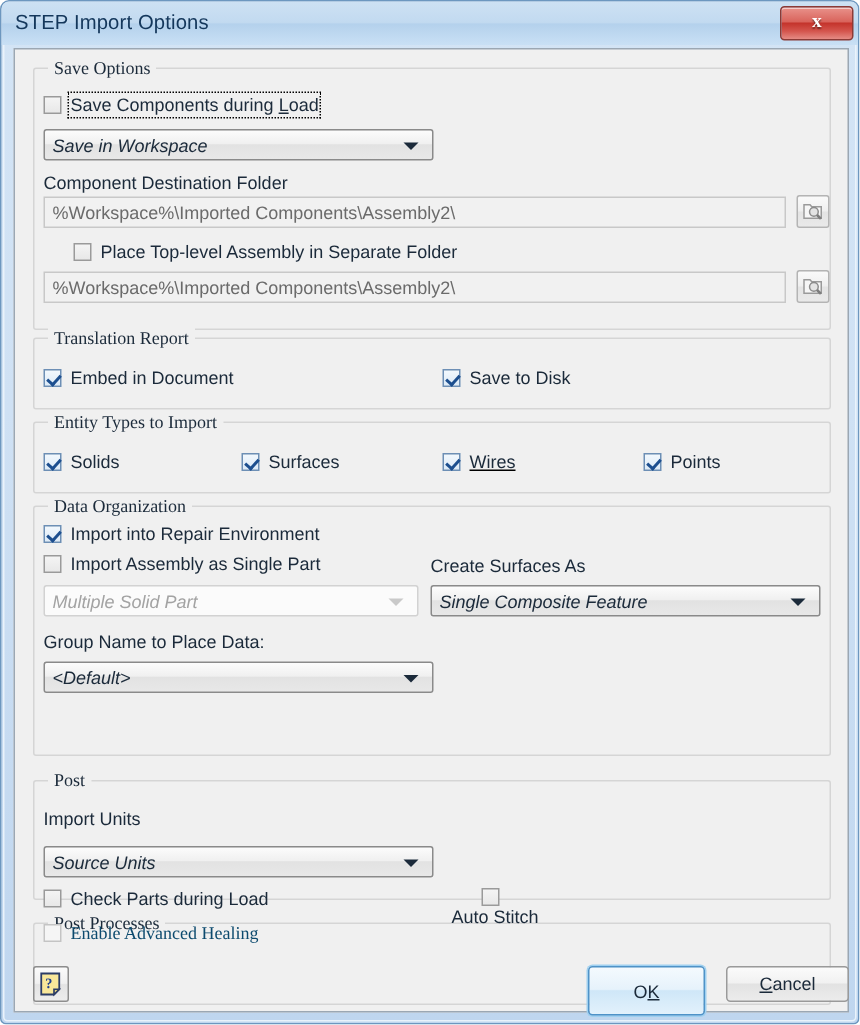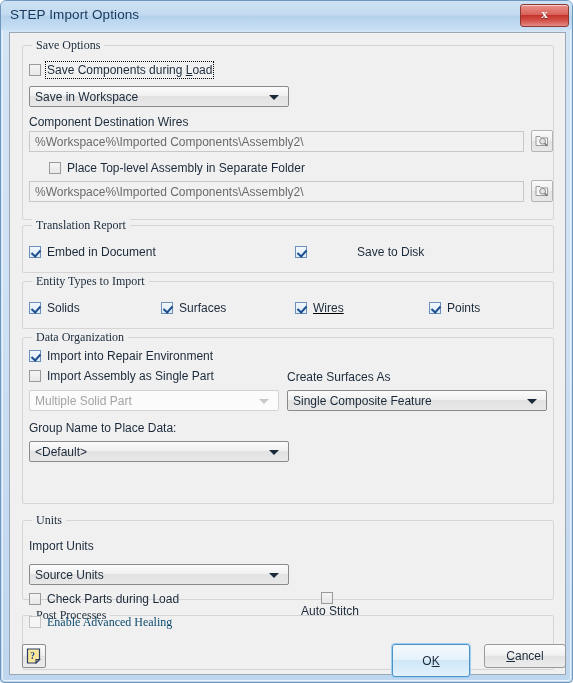--- a/index.html
+++ b/index.html
@@ -195,20 +195,21 @@
     border: 1px solid #8a8a8a;
     border-radius: 2px;
     background: linear-gradient(to bottom, #fcfcfc 0%, #f0f0f0 46%, #e2e2e2 50%, #e8e8e8 100%);
     font-size: 12px;
     color: #1b2a3a;
     display: flex;
     align-items: center;
     padding-left: 5px;
     white-space: nowrap;
     cursor: pointer;
+    font-style: italic;
   }
   .combo .arrow {
     position: absolute;
     right: 9px;
     top: 50%;
     margin-top: -2px;
     width: 0; height: 0;
     border-left: 5px solid transparent;
     border-right: 5px solid transparent;
     border-top: 5px solid #1b2a3a;
@@ -273,21 +274,21 @@
     <div class="checkbox focused" style="left:19px; top:30px;">
       <span class="box"></span>
       <span class="cb-label"><span>Save Components during </span><span class="accel">L</span><span>oad</span></span>
     </div>
 
     <div class="combo" style="left:19px; top:53px; width:260px; height:21px;">
       <span>Save in Workspace</span>
       <span class="arrow"></span>
     </div>
 
-    <div class="label" style="left:19px; top:82px;">Component Destination Wires</div>
+    <div class="label" style="left:19px; top:82px;">Component Destination Folder</div>
 
     <div class="textfield" style="left:19px; top:98px; width:495px; height:21px;">%Workspace%\Imported Components\Assembly2\</div>
 
     <div class="browse-btn" style="left:521px; top:97px; width:22px; height:22px;">
       <svg width="16" height="16" viewBox="0 0 16 16">
         <path d="M2 3.5 h4 l1.2 1.4 h6.3 v7.6 h-11.5 z" fill="#f6f6f6" stroke="#9a9a9a" stroke-width="1"></path>
         <circle cx="8.6" cy="8.2" r="2.9" fill="#e4e4e4" stroke="#8c8c8c" stroke-width="1"></circle>
         <line x1="10.7" y1="10.3" x2="13.3" y2="12.9" stroke="#7d7d7d" stroke-width="1.8"></line>
       </svg>
     </div>
@@ -309,21 +310,21 @@
 
     <div class="groupbox" style="left:12px; top:192px; width:532px; height:48px;">
       <div class="gb-title">Translation Report</div>
     </div>
 
     <div class="checkbox checked" style="left:19px; top:212px;">
       <span class="box"></span>
       <span class="cb-label">Embed in Document</span>
     </div>
 
-    <div class="checkbox checked" style="left:285px; top:212px;gap:44px;">
+    <div class="checkbox checked" style="left:285px; top:212px;">
       <span class="box"></span>
       <span class="cb-label">Save to Disk</span>
     </div>
 
     <div class="groupbox" style="left:12px; top:248px; width:532px; height:48px;">
       <div class="gb-title">Entity Types to Import</div>
     </div>
 
     <div class="checkbox checked" style="left:19px; top:268px;">
       <span class="box"></span>
@@ -369,21 +370,21 @@
     </div>
 
     <div class="label" style="left:19px; top:388px;">Group Name to Place Data:</div>
 
     <div class="combo" style="left:19px; top:408px; width:260px; height:21px;">
       <span>&lt;Default&gt;</span>
       <span class="arrow"></span>
     </div>
 
     <div class="groupbox" style="left:12px; top:487px; width:532px; height:80px;">
-      <div class="gb-title">Units</div>
+      <div class="gb-title">Post</div>
     </div>
 
     <div class="label" style="left:19px; top:506px;">Import Units</div>
 
     <div class="combo" style="left:19px; top:531px; width:260px; height:21px;">
       <span>Source Units</span>
       <span class="arrow"></span>
     </div>
 
     <div class="groupbox" style="left:12px; top:582px; width:532px; height:55px;">

